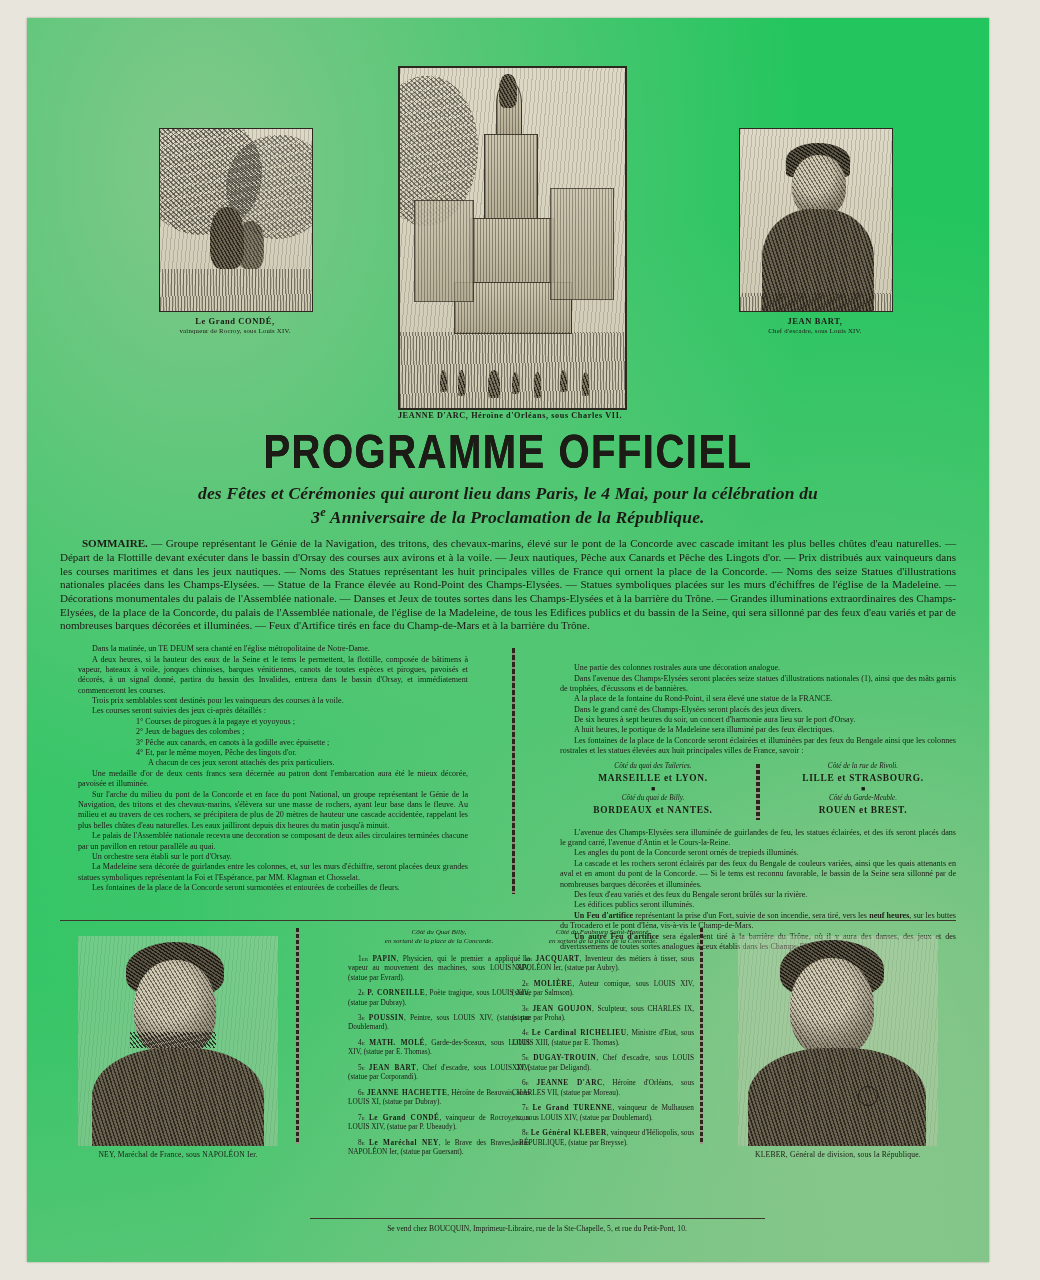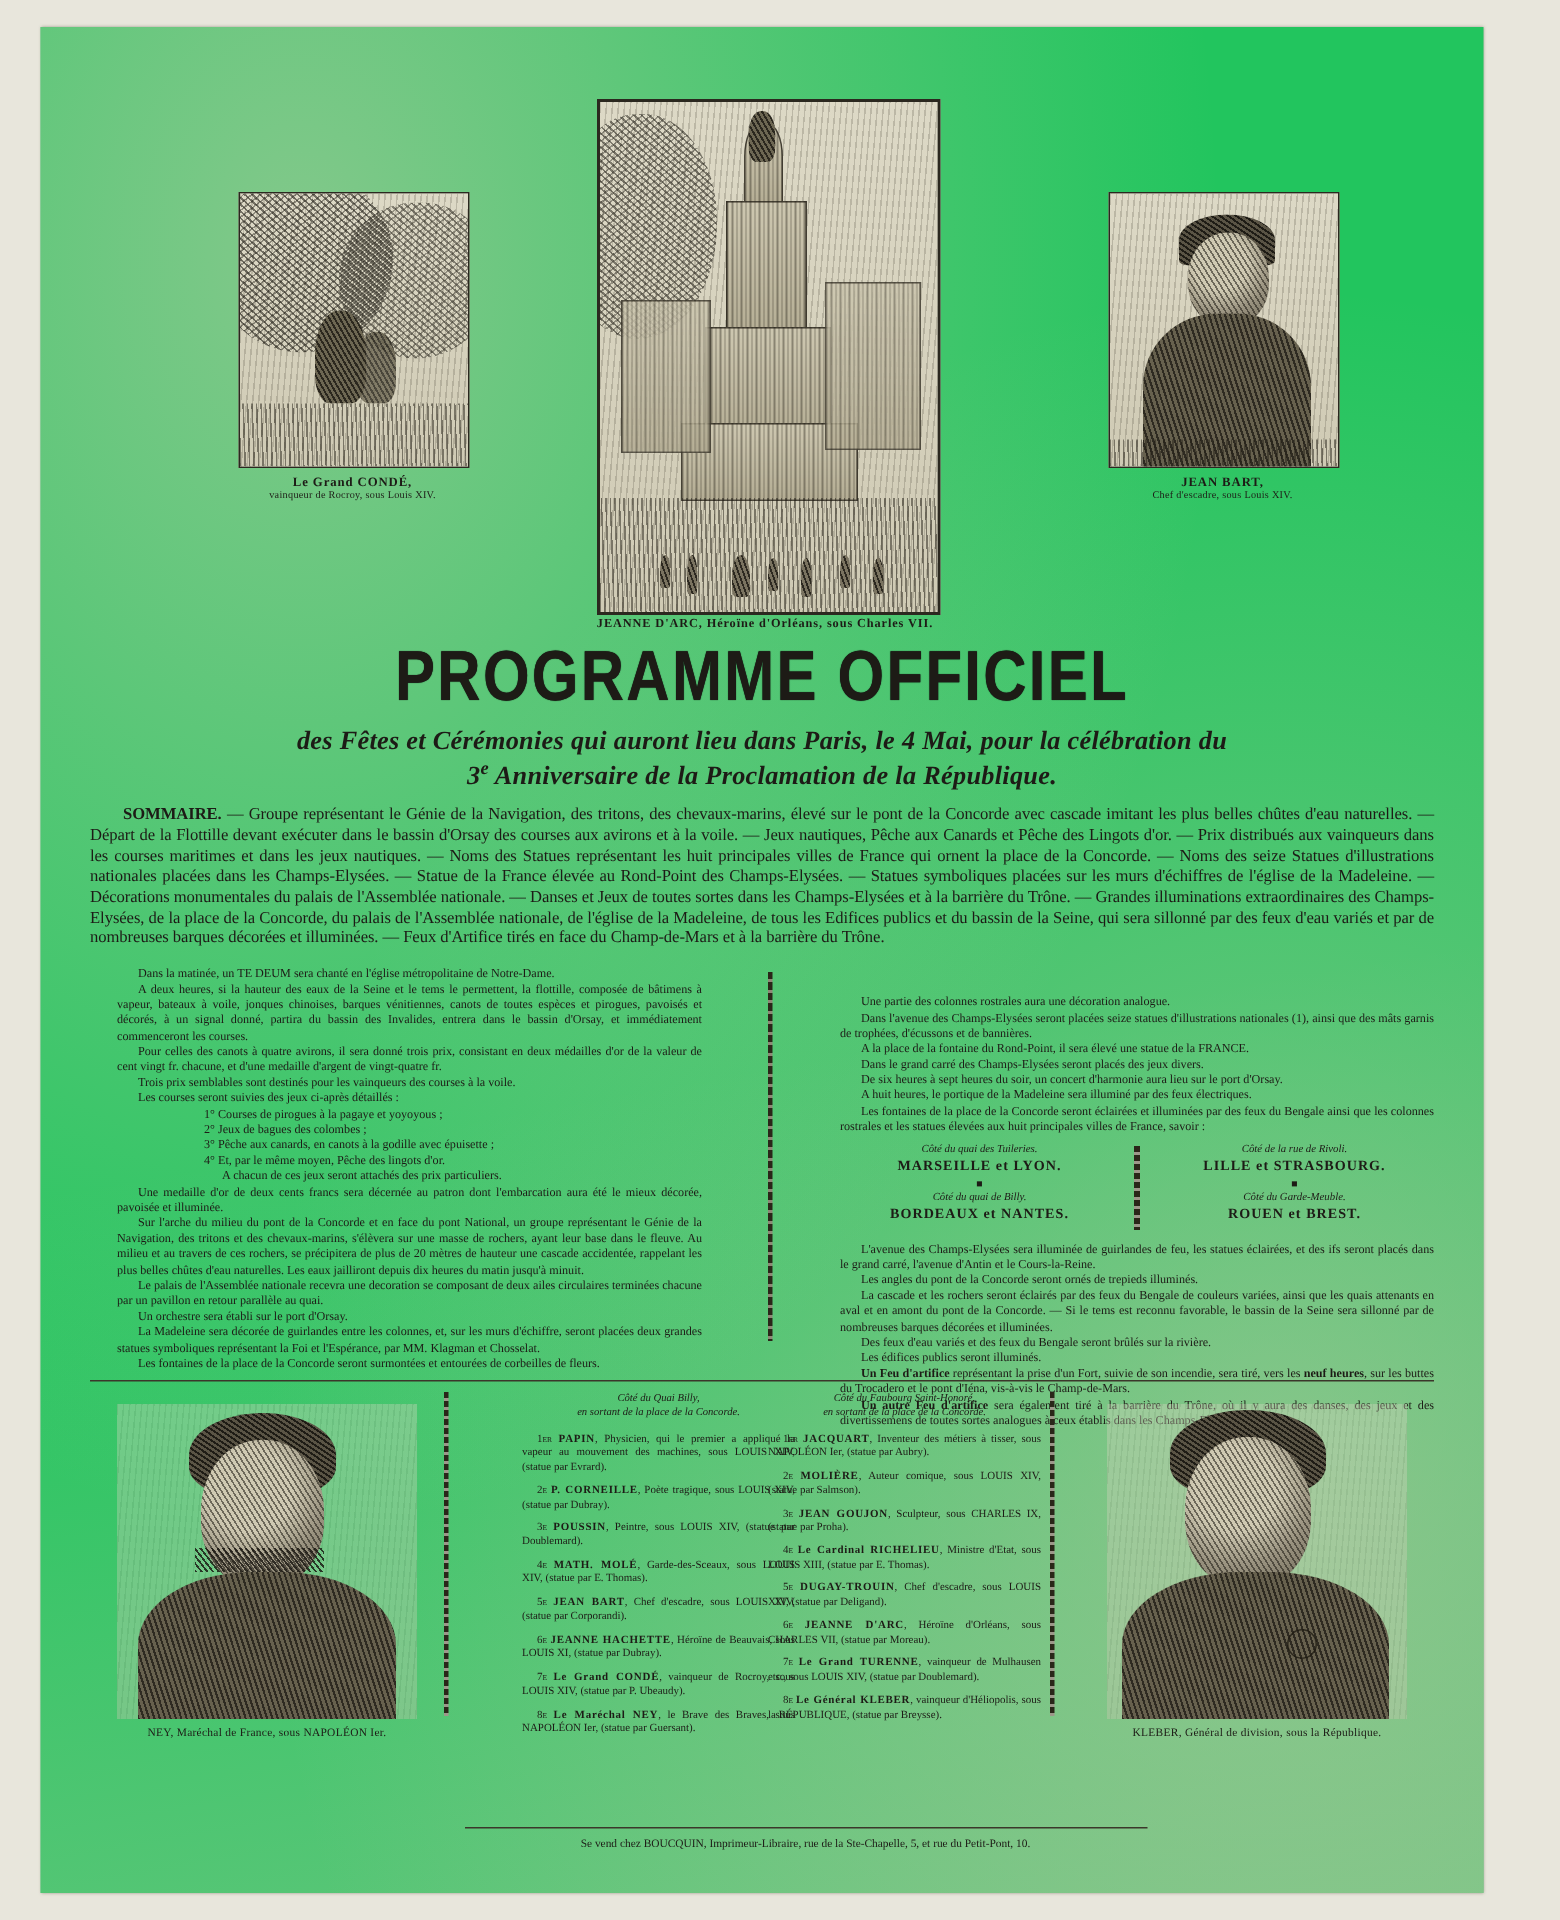--- a/index.html
+++ b/index.html
@@ -219,21 +219,20 @@
   <div class="summary">
     <b>SOMMAIRE.</b><span> — Groupe représentant le Génie de la Navigation, des tritons, des chevaux-marins, élevé sur le pont de la Concorde avec cascade imitant les plus belles chûtes d'eau naturelles. — Départ de la Flottille devant exécuter dans le bassin d'Orsay des courses aux avirons et à la voile. — Jeux nautiques, Pêche aux Canards et Pêche des Lingots d'or. — Prix distribués aux vainqueurs dans les courses maritimes et dans les jeux nautiques. — Noms des Statues représentant les huit principales villes de France qui ornent la place de la Concorde. — Noms des seize Statues d'illustrations nationales placées dans les Champs-Elysées. — Statue de la France élevée au Rond-Point des Champs-Elysées. — Statues symboliques placées sur les murs d'échiffres de l'église de la Madeleine. — Décorations monumentales du palais de l'Assemblée nationale. — Danses et Jeux de toutes sortes dans les Champs-Elysées et à la barrière du Trône. — Grandes illuminations extraordinaires des Champs-Elysées, de la place de la Concorde, du palais de l'Assemblée nationale, de l'église de la Madeleine, de tous les Edifices publics et du bassin de la Seine, qui sera sillonné par des feux d'eau variés et par de nombreuses barques décorées et illuminées. — Feux d'Artifice tirés en face du Champ-de-Mars et à la barrière du Trône.</span>
   </div>
 
   <div class="cols">
     <div class="colrule"></div>
 
     <div class="colL bodytxt">
       <p>Dans la matinée, un TE DEUM sera chanté en l'église métropolitaine de Notre-Dame.</p>
       <p>A deux heures, si la hauteur des eaux de la Seine et le tems le permettent, la flottille, composée de bâtimens à vapeur, bateaux à voile, jonques chinoises, barques vénitiennes, canots de toutes espèces et pirogues, pavoisés et décorés, à un signal donné, partira du bassin des Invalides, entrera dans le bassin d'Orsay, et immédiatement commenceront les courses.</p>
-      <p>Pour celles des canots à quatre avirons, il sera donné trois prix, consistant en deux médailles d'or de la valeur de cent vingt fr. chacune, et d'une medaille d'argent de vingt-quatre fr.</p>
       <p>Trois prix semblables sont destinés pour les vainqueurs des courses à la voile.</p>
       <p>Les courses seront suivies des jeux ci-après détaillés :</p>
       <ul class="numlist">
         <li>1° Courses de pirogues à la pagaye et yoyoyous ;</li>
         <li>2° Jeux de bagues des colombes ;</li>
         <li>3° Pêche aux canards, en canots à la godille avec épuisette ;</li>
         <li>4° Et, par le même moyen, Pêche des lingots d'or.</li>
       </ul>
       <p style="text-indent:70px">A chacun de ces jeux seront attachés des prix particuliers.</p>
       <p>Une medaille d'or de deux cents francs sera décernée au patron dont l'embarcation aura été le mieux décorée, pavoisée et illuminée.</p>

